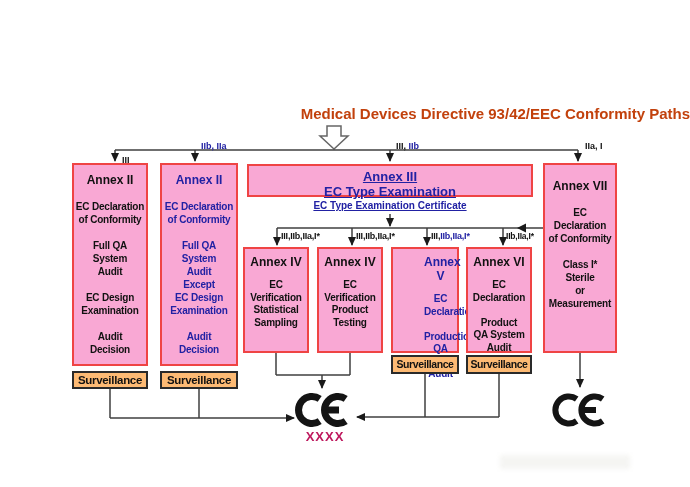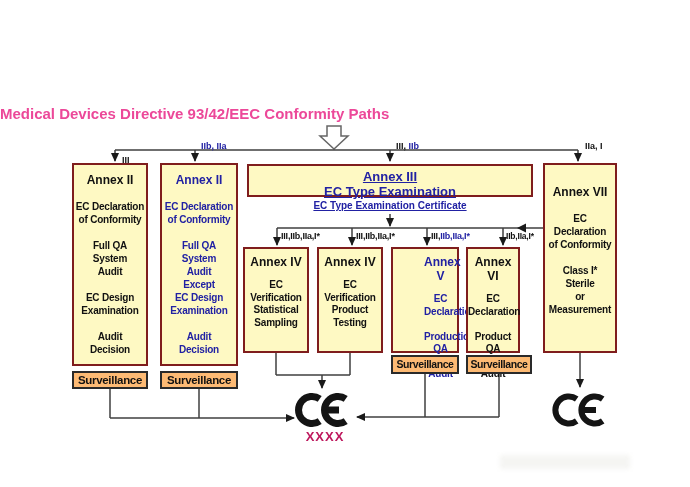--- a/index.html
+++ b/index.html
@@ -5,44 +5,44 @@
   html,body{margin:0;padding:0;background:#fff;}
   .slide{
     position:relative; width:690px; height:487px; background:#ffffff;
     font-family:"Liberation Sans", sans-serif; font-weight:bold; overflow:hidden;
   }
   .title{
     position:absolute; left:70px; top:30px; width:490px;
     font-size:27px; line-height:1.18; color:#000099; letter-spacing:0.2px;
   }
   .subtitle{
-    position:absolute; left:0; top:105px; width:690px; text-align:left;
-    font-size:15px; color:#ec4899;
+    position:absolute; left:0; top:105px; width:690px; text-align:right;
+    font-size:15px; color:#c2410c;
   }
   .overlay{position:absolute; left:0; top:0; z-index:1;}
   .box{
-    position:absolute; z-index:2; background:#fef9c3; border:2px solid #7f1d1d;
+    position:absolute; z-index:2; background:#f9a8d4; border:2px solid #ef4444;
     text-align:center; color:#111; box-sizing:border-box;
   }
   .box .heading{font-size:12px; line-height:14px;}
   .box .body{font-size:10px; line-height:13px; margin-top:13px; letter-spacing:-0.2px; white-space:pre-line;}
   .blue, .blue .heading, .blue .body{color:#2121a3;}
   .b-annex2a{left:72px;  top:163px; width:76px; height:203px; padding-top:8px;}
   .b-annex2b{left:160px; top:163px; width:78px; height:203px; padding-top:8px;}
   .b-annex3{left:247px; top:164px; width:286px; height:33px;text-decoration:underline;}
   .a3-1{font-size:13px; line-height:15px; padding-top:3px;}
   .a3-2{font-size:13px; line-height:15px;}
   .a3-3{font-size:10px; line-height:14px;}
   .mid{padding-top:6px;}
   .mid .body{line-height:12.5px; margin-top:10px;}
   .b-annex4a{left:243px; top:247px; width:66px; height:106px;}
   .b-annex4b{left:317px; top:247px; width:66px; height:106px;}
   .b-annex5 {left:391px; top:247px; width:68px; height:106px;padding-left:31px;}
-  .b-annex6 {left:466px; top:247px; width:54px; height:106px;}
-  .b-annex7{left:543px; top:163px; width:74px; height:190px; padding-top:20px;}
+  .b-annex6 {left:466px; top:247px; width:66px; height:106px;}
+  .b-annex7{left:543px; top:163px; width:74px; height:190px; padding-top:14px;}
   .surv{
     position:absolute; z-index:2; background:#fdba74; border:2px solid #2a2a2a;
     text-align:center; color:#111; box-sizing:border-box;
     font-size:11.5px; letter-spacing:-0.3px;
   }
   .s1{left:72px;  top:371px; width:76px; height:18px; line-height:14px;}
   .s2{left:160px; top:371px; width:78px; height:18px; line-height:14px;}
   .s5{left:391px; top:355px; width:68px; height:19px; line-height:15px; font-size:10.5px; letter-spacing:-0.4px;}
   .s6{left:466px; top:355px; width:66px; height:19px; line-height:15px; font-size:10.5px; letter-spacing:-0.4px;}
   .blabel{position:absolute; z-index:3; font-size:9px; line-height:10px; color:#111; white-space:nowrap;}

